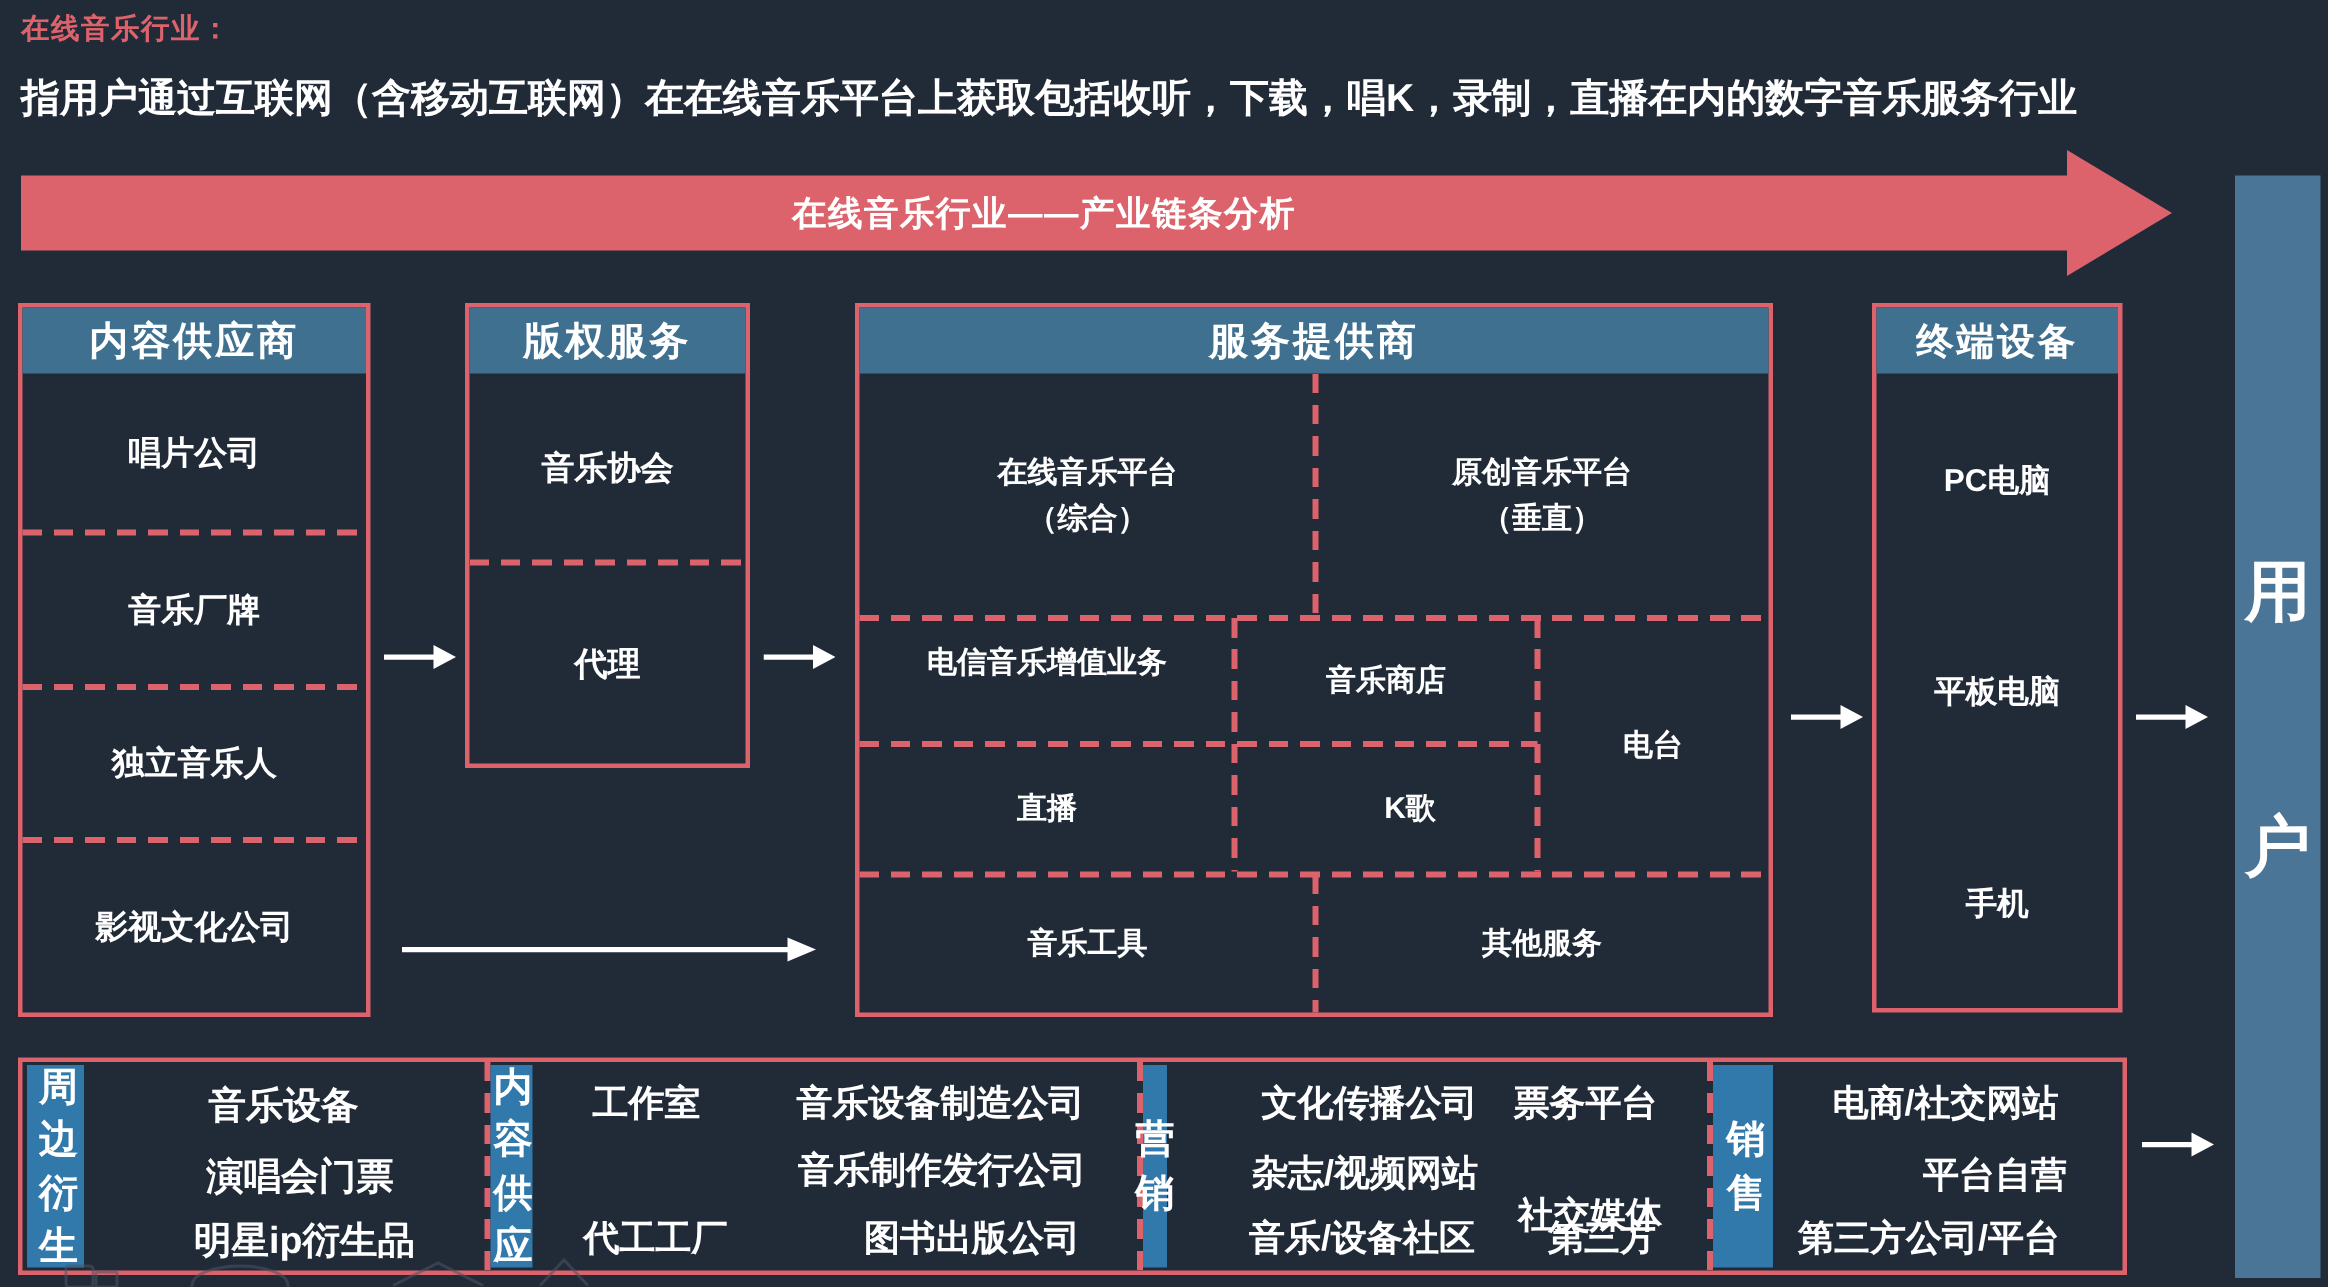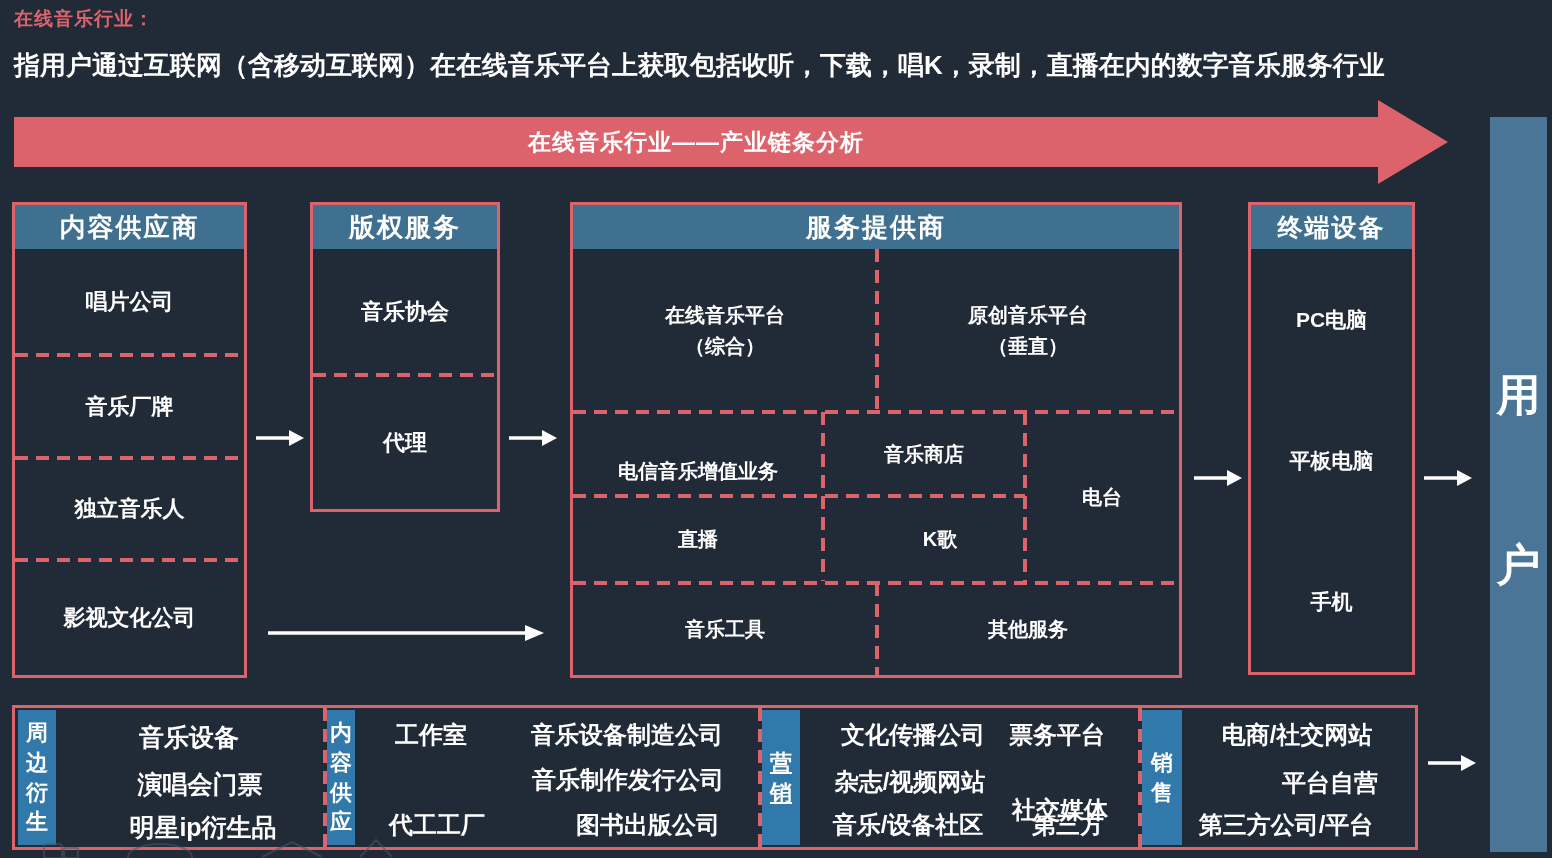--- a/index.html
+++ b/index.html
@@ -32,21 +32,21 @@
   }
   .cell{position:absolute;display:flex;flex-direction:column;align-items:center;justify-content:center;text-align:center;font-size:22px;}
   .sp .cell{font-size:20px;line-height:1.55;}
   .hdash{position:absolute;height:4px;background:repeating-linear-gradient(90deg,var(--red) 0 13px,transparent 13px 21px);}
   .vdash{position:absolute;width:4px;background:repeating-linear-gradient(180deg,var(--red) 0 13px,transparent 13px 21px);}
   .terminal-items{position:absolute;left:0;right:0;top:44px;bottom:0;display:flex;flex-direction:column;justify-content:space-around;align-items:center;font-size:21px;}
   .user-bar{position:absolute;left:1490px;top:117px;width:57px;height:735px;background:var(--ublue);}
   .user-bar span{position:absolute;left:50%;transform:translate(-50%,-50%);font-size:44px;}
   .bottom-box{position:absolute;left:12px;top:705px;width:1406px;height:145px;border:3px solid var(--red);box-sizing:border-box;}
   .tab{position:absolute;top:2px;height:135px;background:var(--tblue);display:flex;align-items:center;justify-content:center;}
-  .tab span{width:1.15em;text-align:center;word-break:break-all;line-height:1.35;font-size:22px;}
+  .tab span{width:1.15em;text-align:right;word-break:break-all;line-height:1.35;font-size:26px;}
   .bitem{position:absolute;transform:translate(-50%,-50%);white-space:nowrap;font-size:24px;}
   .bvdash{top:0;height:139px;}
   .arrow{position:absolute;}
   .watermark{position:absolute;left:30px;top:836px;opacity:.55;}
 </style>
 </head>
 <body>
 
 <div class="page">
 
@@ -80,21 +80,21 @@
     <div class="box-header">服务提供商</div>
 
     <div class="cell" style="left:0;top:44px;width:304px;height:163px;">
       <span>在线音乐平台</span>
       <span>（综合）</span>
     </div>
     <div class="cell" style="left:304px;top:44px;width:302px;height:163px;">
       <span>原创音乐平台</span>
       <span>（垂直）</span>
     </div>
-    <div class="cell" style="left:0;top:224px;width:250px;height:84px;">电信音乐增值业务</div>
+    <div class="cell" style="left:0;top:195px;width:250px;height:84px;">电信音乐增值业务</div>
     <div class="cell" style="left:250px;top:207px;width:202px;height:84px;">音乐商店</div>
     <div class="cell" style="left:452px;top:207px;width:154px;height:171px;">电台</div>
     <div class="cell" style="left:0;top:291px;width:250px;height:87px;">直播</div>
     <div class="cell" style="left:266px;top:291px;width:202px;height:87px;">K歌</div>
     <div class="cell" style="left:0;top:378px;width:304px;height:92px;">音乐工具</div>
     <div class="cell" style="left:304px;top:378px;width:302px;height:92px;">其他服务</div>
 
     <div class="hdash" style="left:0;top:205px;width:606px;"></div>
     <div class="hdash" style="left:0;top:289px;width:452px;"></div>
     <div class="hdash" style="left:0;top:376px;width:606px;"></div>
@@ -156,21 +156,21 @@
     <div class="tab" style="left:312px;width:28px;">
       <span>内容供应</span>
     </div>
     <div class="bitem" style="left:416px;top:27px;">工作室</div>
     <div class="bitem" style="left:422px;top:117px;">代工工厂</div>
     <div class="bitem" style="left:612px;top:27px;">音乐设备制造公司</div>
     <div class="bitem" style="left:613px;top:72px;">音乐制作发行公司</div>
     <div class="bitem" style="left:633px;top:117px;">图书出版公司</div>
 
     <div class="vdash bvdash" style="left:743px;"></div>
-    <div class="tab" style="left:747px;width:38px;text-decoration:underline;">
+    <div class="tab" style="left:747px;width:16px;">
       <span>营销</span>
     </div>
     <div class="bitem" style="left:898px;top:27px;">文化传播公司</div>
     <div class="bitem" style="left:895px;top:74px;">杂志/视频网站</div>
     <div class="bitem" style="left:893px;top:117px;">音乐/设备社区</div>
     <div class="bitem" style="left:1042px;top:27px;">票务平台</div>
     <div class="bitem" style="left:1045px;top:74px;margin-top:28px;">社交媒体</div>
     <div class="bitem" style="left:1053px;top:117px;">第三方</div>
 
     <div class="vdash bvdash" style="left:1123px;"></div>

